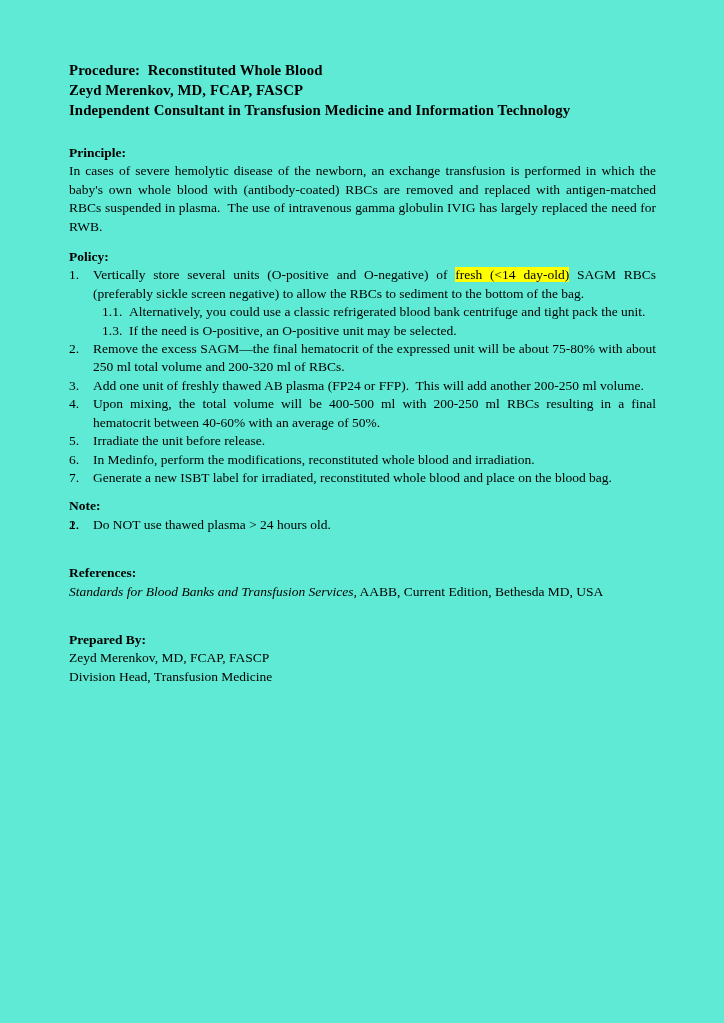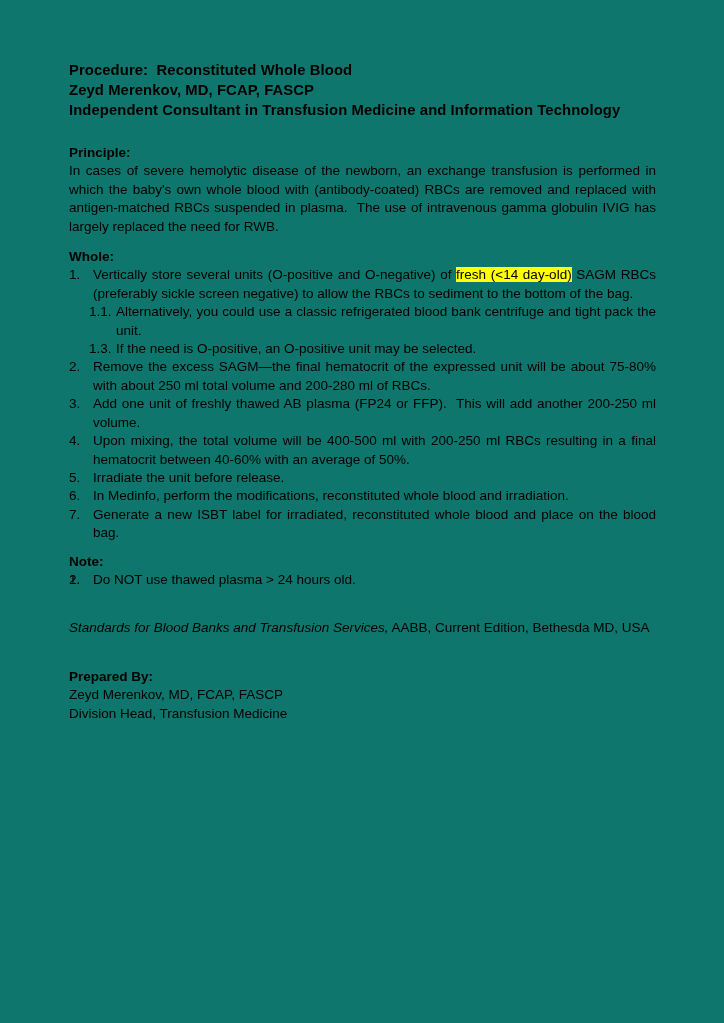--- a/index.html
+++ b/index.html
@@ -2,23 +2,23 @@
 <html><head>
 <meta charset="utf-8">
 <style>
   * { margin: 0; padding: 0; box-sizing: border-box; }
   html, body { background: #ffffff; }
   .page {
     position: relative;
     width: 724px;
     height: 1023px;
     margin: 0 auto;
-    background: #0f766e;
+    background: #5eead4;
     color: #000000;
-    font-family: Liberation Sans, sans-serif;
+    font-family: Liberation Serif, serif;
     padding: 60px 68px 0 69px;
     overflow: hidden;
   }
   .hdr-line {
     font-weight: bold;
     font-size: 14.8px;
     line-height: 20px;
     letter-spacing: 0.1px;
   }
   .body-text, .sec { font-size: 13.5px; line-height: 18.4px; }
@@ -28,21 +28,21 @@
   .sec-policy { margin-top: 12px; }
   .sec-note { margin-top: 10px; }
   .sec-references { margin-top: 30px; }
   .sec-prepared { margin-top: 30px; }
   .li {
     position: relative;
     padding-left: 24px;
     text-align: justify;
   }
   .li > .num { position: absolute; left: 0; top: 0; }
-  .li.l2 { margin-left: 20px; padding-left: 27px; }
+  .li.l2 { margin-left: 33px; padding-left: 27px; }
   .hl { background: #ffff00; }
   .hl.b { font-weight: bold; }
   .italic { font-style: italic; }
 </style>
 </head>
 <body>
 
 <div class="page">
 
   <header>
@@ -50,37 +50,37 @@
     <div class="hdr-line">Zeyd Merenkov, MD, FCAP, FASCP</div>
     <div class="hdr-line">Independent Consultant in Transfusion Medicine and Information Technology</div>
   </header>
 
   <section class="sec sec-principle">
     <div class="sec-heading">Principle:</div>
     <p class="just">In cases of severe hemolytic disease of the newborn, an exchange transfusion is performed in which the baby's own whole blood with (antibody-coated) RBCs are removed and replaced with antigen-matched RBCs suspended in plasma.&nbsp; The use of intravenous gamma globulin IVIG has largely replaced the need for RWB.</p>
   </section>
 
   <section class="sec sec-policy">
-    <div class="sec-heading">Whole:</div>
+    <div class="sec-heading">Policy:</div>
 
     <div class="li l1">
       <span class="num">1.</span><span>Vertically store several units (O-positive and O-negative) of </span><span class="hl">fresh (&lt;14 day-old)</span><span> SAGM RBCs (preferably sickle screen negative) to allow the RBCs to sediment to the bottom of the bag.</span>
     </div>
 
     <div class="li l2">
       <span class="num">1.1.</span><span>Alternatively, you could use a classic refrigerated blood bank centrifuge and tight pack the unit.</span>
     </div>
 
 
     <div class="li l2">
       <span class="num">1.3.</span><span>If the need is O-positive, an O-positive unit may be selected.</span>
     </div>
 
     <div class="li l1">
-      <span class="num">2.</span><span>Remove the excess SAGM—the final hematocrit of the expressed unit will be about 75-80% with about 250 ml total volume and 200-280 ml of RBCs.</span>
+      <span class="num">2.</span><span>Remove the excess SAGM—the final hematocrit of the expressed unit will be about 75-80% with about 250 ml total volume and 200-320 ml of RBCs.</span>
     </div>
 
     <div class="li l1">
       <span class="num">3.</span><span>Add one unit of freshly thawed AB plasma (FP24 or FFP).&nbsp; This will add another 200-250 ml volume.</span>
     </div>
 
     <div class="li l1">
       <span class="num">4.</span><span>Upon mixing, the total volume will be 400-500 ml with 200-250 ml RBCs resulting in a final hematocrit between 40-60% with an average of 50%.</span>
     </div>
 
@@ -103,20 +103,21 @@
     <div class="li l1">
       <span class="num">1.</span>
     </div>
 
     <div class="li l1">
       <span class="num">2.</span><span>Do NOT use thawed plasma &gt; 24 hours old.</span>
     </div>
   </section>
 
   <section class="sec sec-references">
+    <div class="sec-heading">References:</div>
     <p><span class="italic">Standards for Blood Banks and Transfusion Services,</span><span> AABB, Current Edition, Bethesda MD, USA</span></p>
   </section>
 
   <section class="sec sec-prepared">
     <div class="sec-heading">Prepared By:</div>
     <div>Zeyd Merenkov, MD, FCAP, FASCP</div>
     <div>Division Head, Transfusion Medicine</div>
   </section>
 
 </div>

